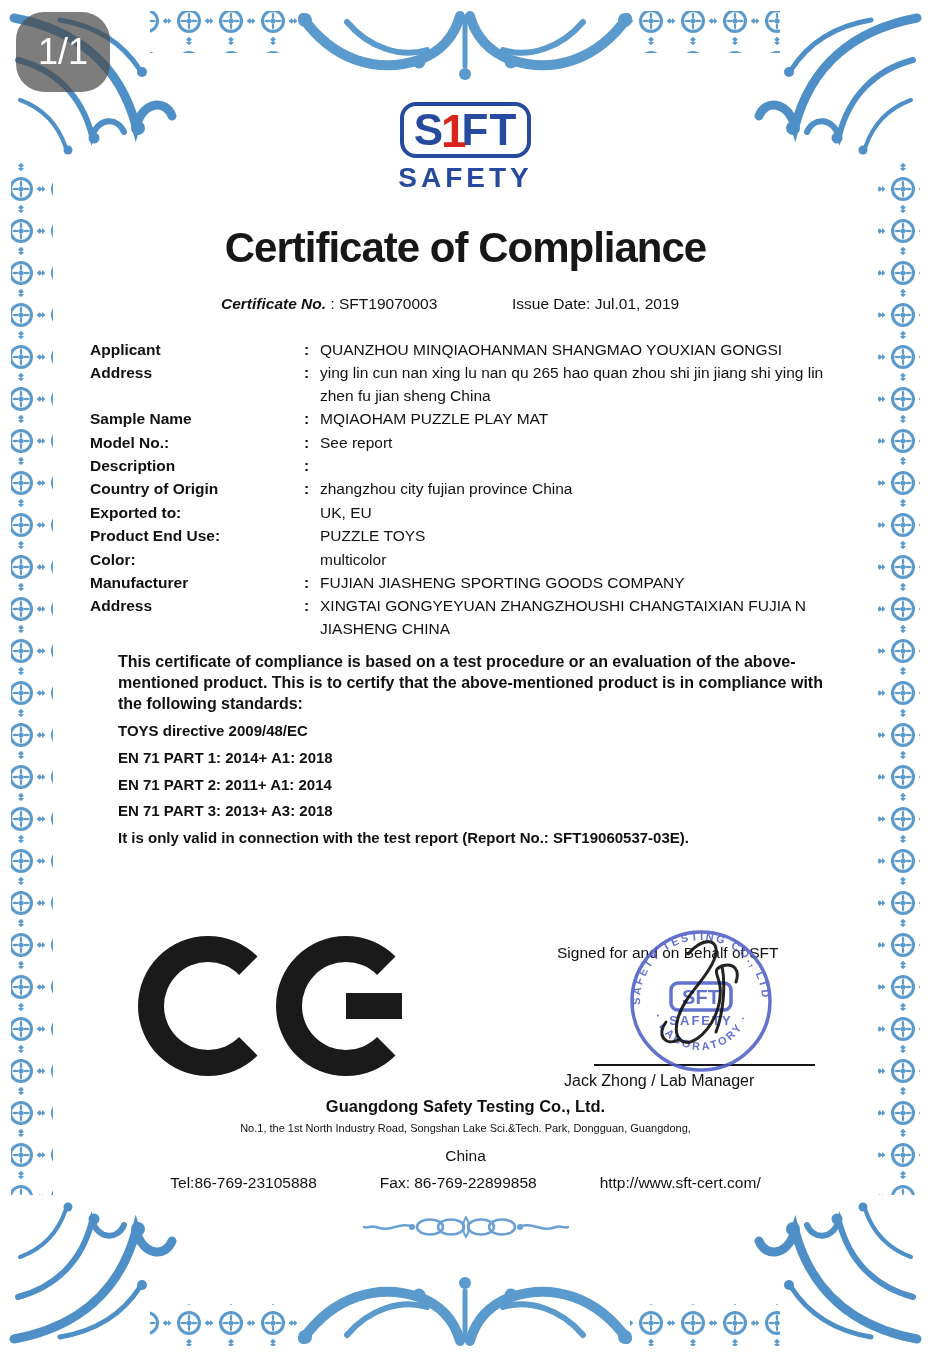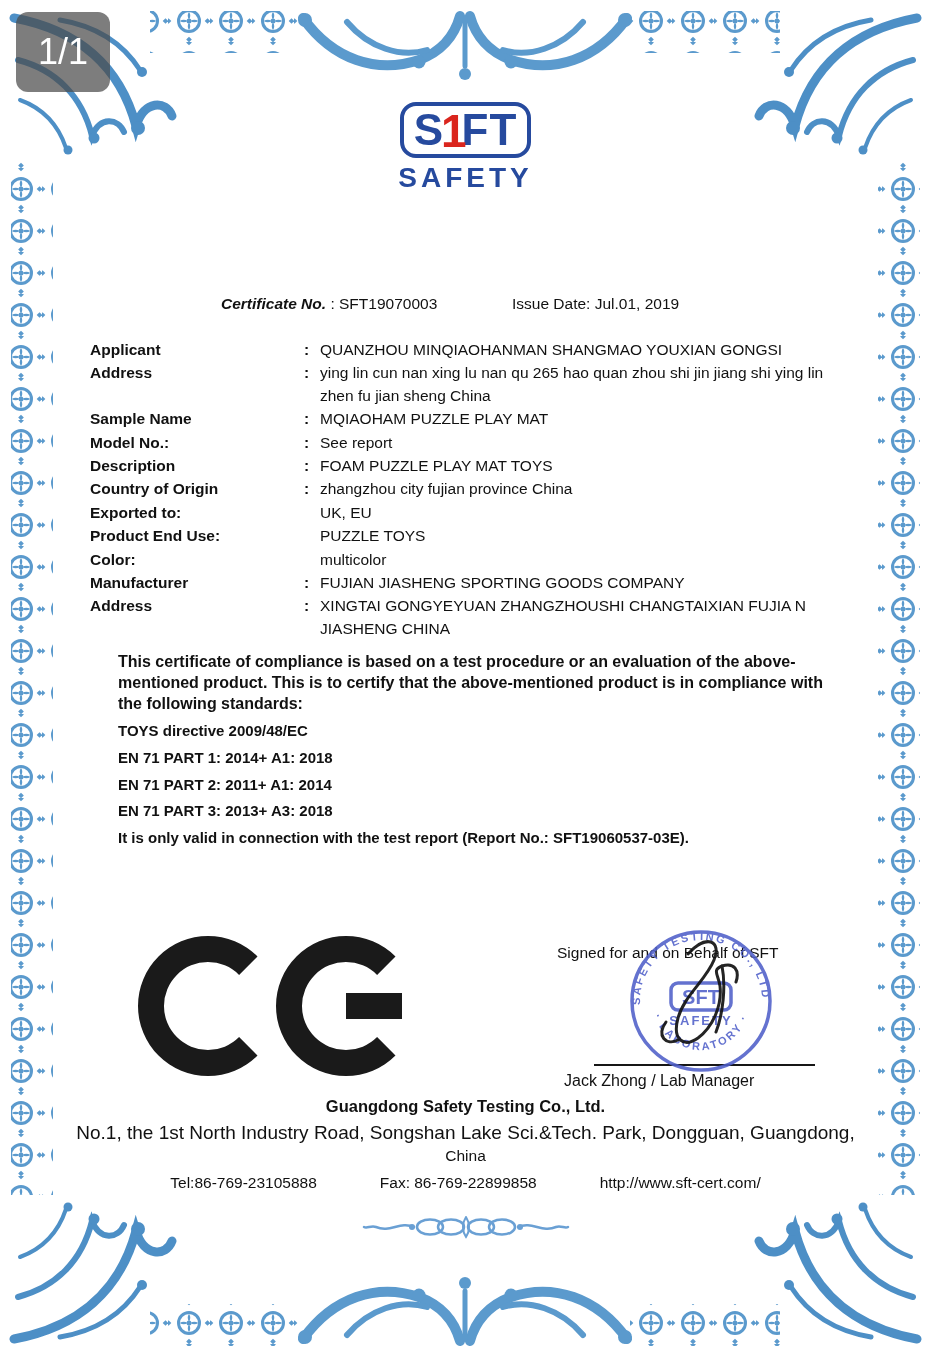--- a/index.html
+++ b/index.html
@@ -10,21 +10,21 @@
     height: 1357px;
     background: #fff;
     overflow: hidden;
     font-family: "Liberation Sans", "DejaVu Sans", sans-serif;
     color: #111;
   }
   svg.border-svg { position:absolute; inset:0; pointer-events:none; }
 
   .page-badge {
     position:absolute; left:16px; top:12px; width:94px; height:80px;
-    background:rgba(75,75,75,.72); border-radius:12px;
+    background:rgba(75,75,75,.72); border-radius:28px;
     display:flex; align-items:center; justify-content:center;
     color:#fff; font-size:36px; z-index:5;
   }
 
   .logo-wrap { position:absolute; top:102px; left:0; width:100%; text-align:center; }
   .logo-box {
     display:inline-block; border:4px solid #264a9e; border-radius:16px;
     padding:0 10px 2px 10px; line-height:1.0;
   }
   .logo-box .ls { font-size:44px; font-weight:bold; color:#264a9e; letter-spacing:1px; }
@@ -50,21 +50,21 @@
   .statement { font-size:16px; line-height:21px; margin-bottom:4px; }
   .std, .validity { font-size:15px; line-height:26.8px; }
 
   .ce-svg { position:absolute; left:132px; top:931px; }
   .signed-for { position:absolute; left:557px; top:944px; font-size:15.5px; white-space:nowrap; }
   .stamp-svg { position:absolute; left:626px; top:926px; overflow:visible; z-index:2; }
   .sig-line { position:absolute; left:594px; top:1064px; width:221px; border-top:2px solid #161616; }
   .signer { position:absolute; left:564px; top:1072px; font-size:16px; white-space:nowrap; }
 
   .f-company { position:absolute; top:1097px; left:0; width:100%; text-align:center; font-size:16.5px; font-weight:bold; }
-  .f-addr1   { position:absolute; top:1122px; left:0; width:100%; text-align:center; font-size:19px; }
+  .f-addr1   { position:absolute; top:1122px; left:0; width:100%; text-align:center; font-size:11px; }
   .f-addr2   { position:absolute; top:1147px; left:0; width:100%; text-align:center; font-size:15.5px; }
   .f-telrow  { position:absolute; top:1174px; left:0; width:100%; display:flex; justify-content:center; gap:63px; font-size:15.5px; }
 
   .divider-svg { position:absolute; top:1212px; left:50%; transform:translateX(-50%); }
 </style>
 </head>
 <body>
 
 <div class="page">
 
@@ -126,20 +126,21 @@
     <span>1/1</span>
   </div>
 
   <div class="logo-wrap">
     <div class="logo-box">
       <span class="ls">S</span><span class="lone">1</span><span class="ls">F</span><span class="ls">T</span>
     </div>
     <div class="logo-safety">SAFETY</div>
   </div>
 
+  <div class="title">Certificate of Compliance</div>
 
   <div class="certline">
     <span class="c1"><b>Certificate No.</b><span> : </span><span>SFT19070003</span></span>
     <span class="c2">Issue Date: Jul.01, 2019</span>
   </div>
 
   <div class="info-table">
     <div class="irow">
         <span class="ilabel">Applicant</span>
         <span class="icolon">:</span>
@@ -156,21 +157,20 @@
         <span class="ivalue">MQIAOHAM PUZZLE PLAY MAT</span>
       </div>
     <div class="irow">
         <span class="ilabel">Model No.:</span>
         <span class="icolon">:</span>
         <span class="ivalue">See report</span>
       </div>
     <div class="irow">
         <span class="ilabel">Description</span>
         <span class="icolon">:</span>
-        <span class="ivalue">FOAM PUZZLE PLAY MAT TOYS</span>
       </div>
     <div class="irow">
         <span class="ilabel">Country of Origin</span>
         <span class="icolon">:</span>
         <span class="ivalue">zhangzhou city fujian province China</span>
       </div>
     <div class="irow">
         <span class="ilabel">Exported to:</span>
         <span class="icolon"></span>
         <span class="ivalue">UK, EU</span>

